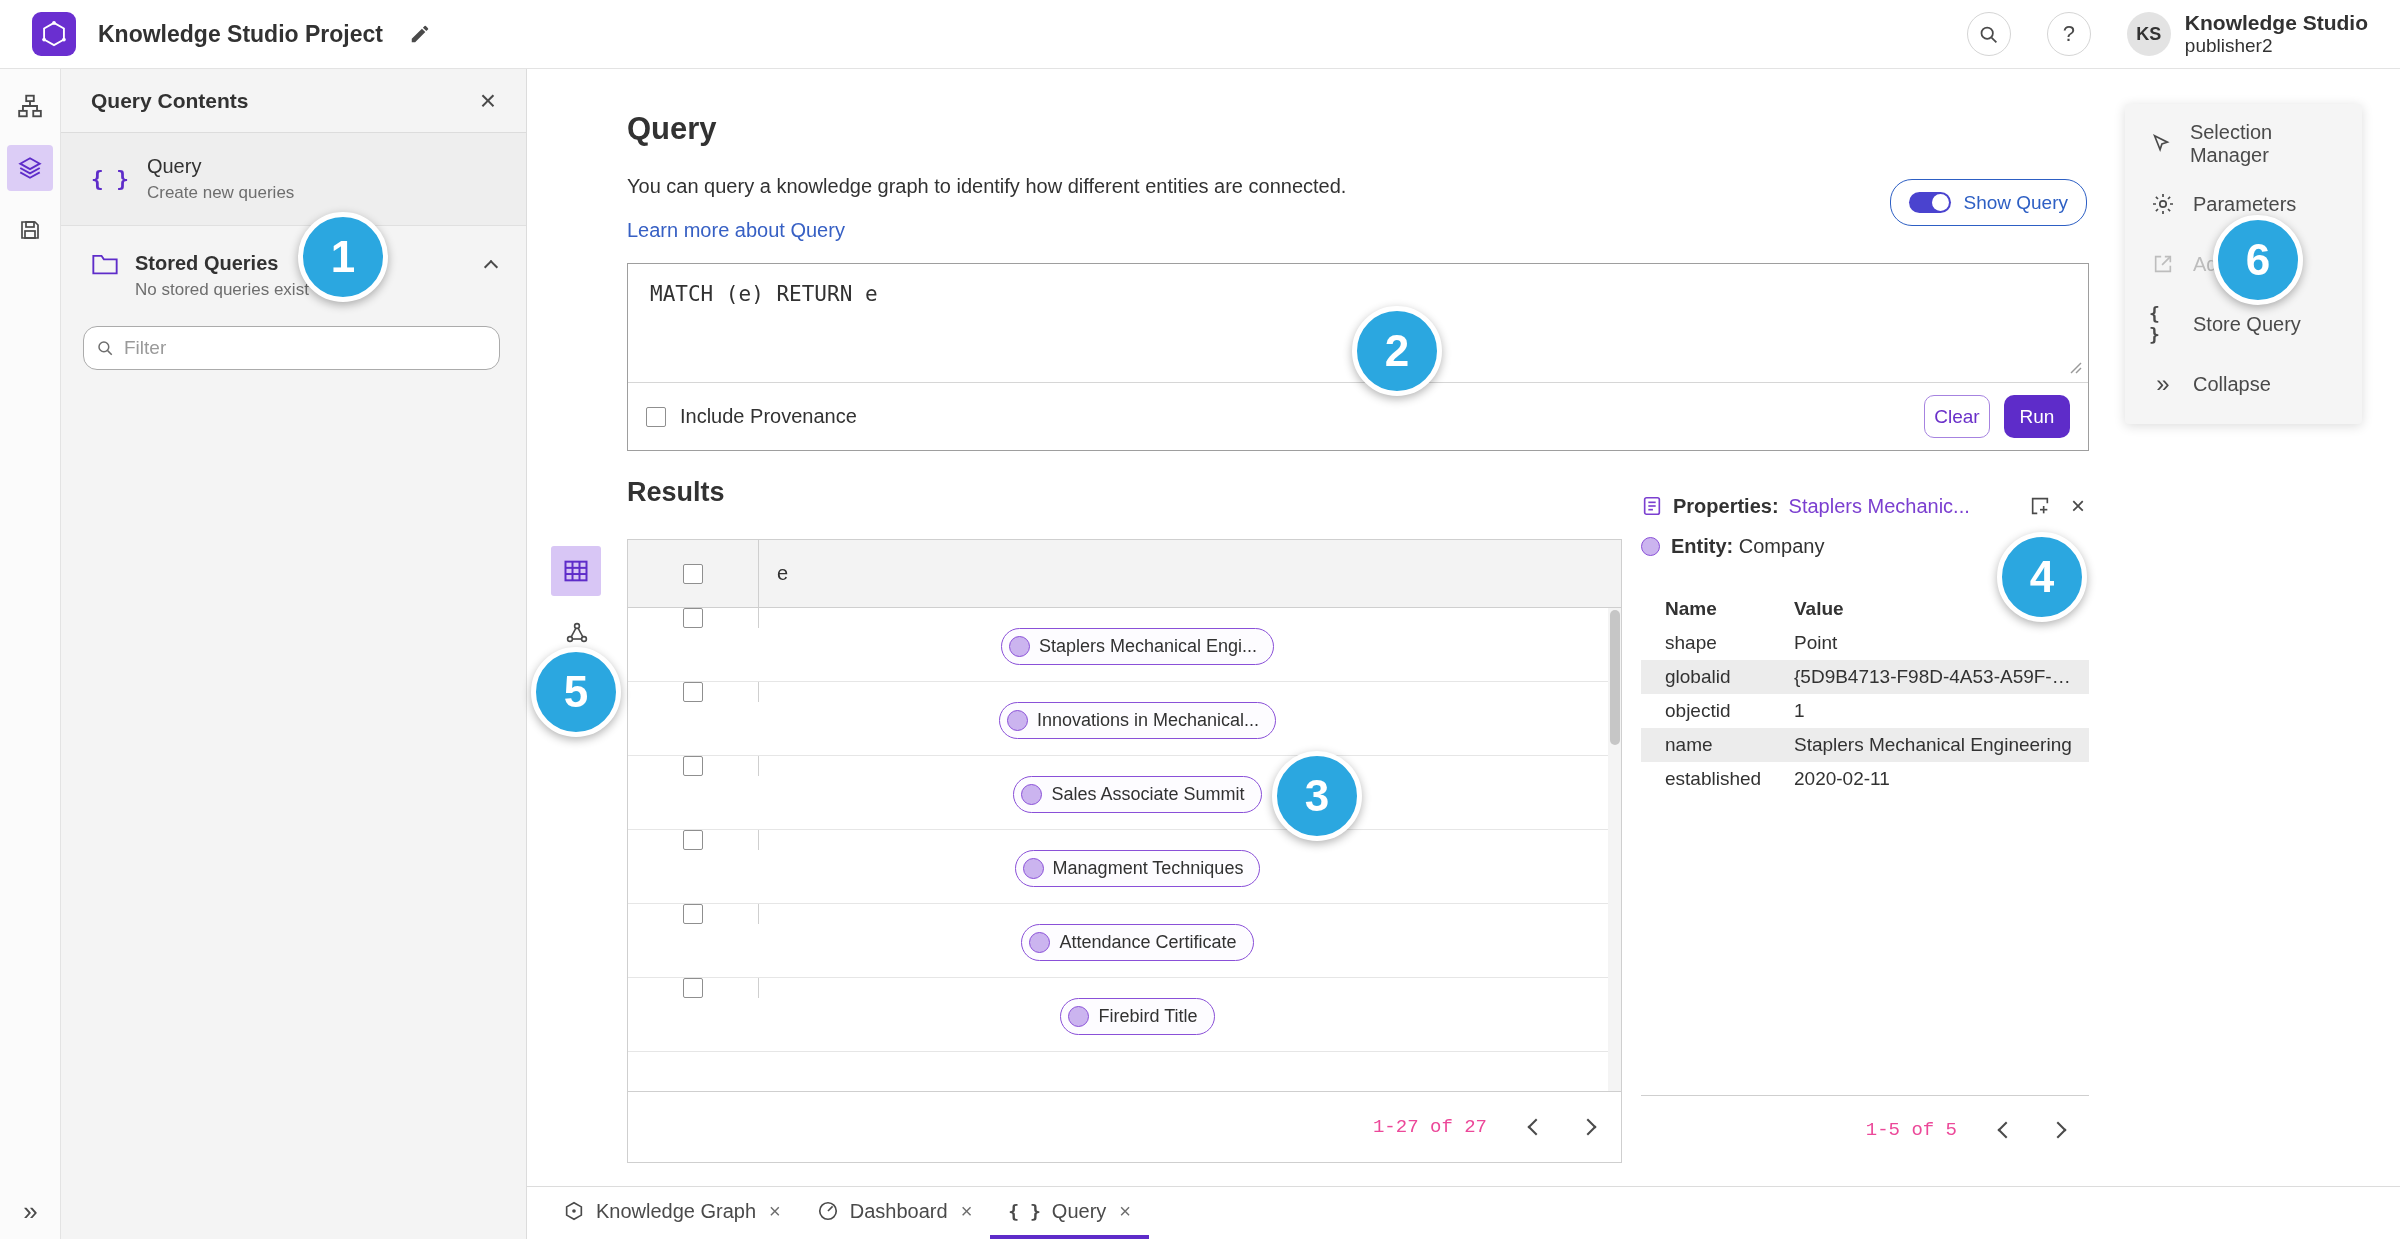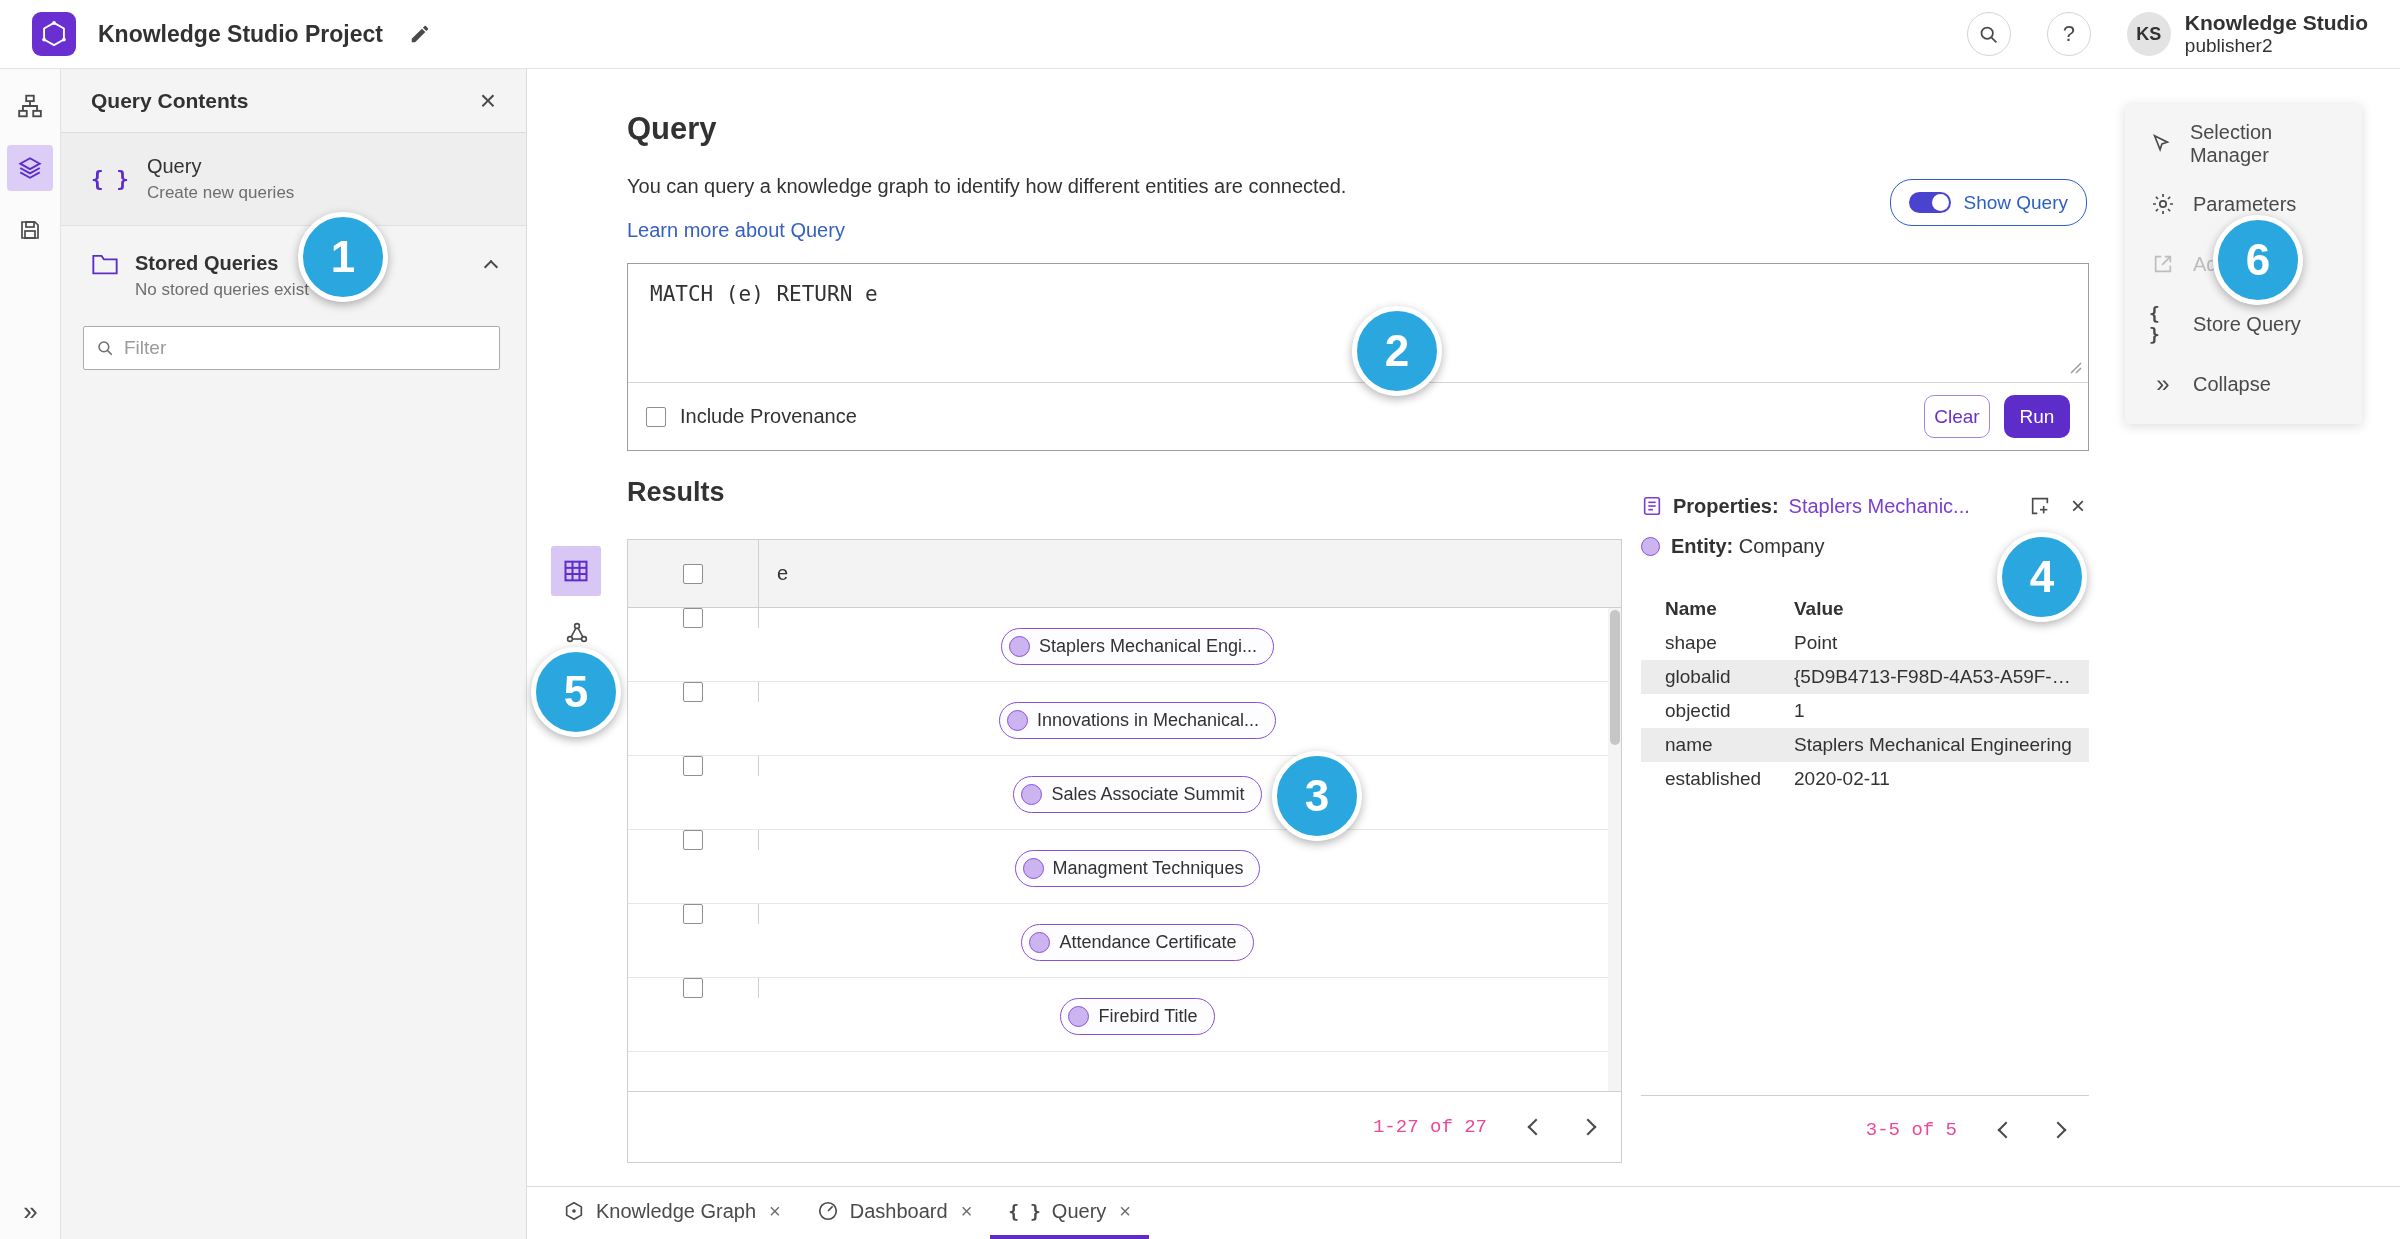--- a/index.html
+++ b/index.html
@@ -46,21 +46,21 @@
   .close-x { font-size:28px; color:#4a4a4a; cursor:pointer; background:none; border:none; line-height:1; }
   .sp-item { padding:22px 30px; background:#eeeeee; border-bottom:1px solid #e0e0e0;
              display:flex; gap:18px; align-items:center; cursor:pointer; }
   .braces { color:#5e2cc9; font-family:"DejaVu Sans Mono", monospace; font-size:21px; font-weight:700; }
   .sp-item-title { font-size:20px; }
   .sp-item-sub { font-size:17px; color:#6e6e6e; margin-top:5px; }
   .sp-section { padding:26px 30px 0 30px; display:flex; align-items:flex-start; gap:16px; cursor:pointer; }
   .sp-section-title { font-size:20px; font-weight:700; }
   .sp-section-sub { font-size:17px; color:#6e6e6e; margin-top:5px; }
   .sp-section .chevwrap { margin-left:auto; padding-top:6px; }
-  .filter { margin:26px 26px 0 22px; height:44px; background:#fff; border:1px solid #ababab; border-radius:2px;
+  .filter { margin:26px 26px 0 22px; height:44px; background:#fff; border:1px solid #ababab; border-radius:14px;
             display:flex; align-items:center; padding:0 12px; gap:10px; }
   .filter input { border:none; outline:none; font-size:19px; flex:1; font-family:inherit; color:#323232; background:transparent; }
   .filter input::placeholder { color:#9a9a9a; }
 
   
   .main { position:absolute; top:69px; left:527px; right:0; bottom:53px; background:#fff; }
   .q-heading { position:absolute; left:100px; top:42px; font-size:31px; font-weight:700; }
   .q-desc { position:absolute; left:100px; top:106px; font-size:20px; }
   .q-link { position:absolute; left:100px; top:150px; font-size:20px; color:#3760c4; cursor:pointer; }
   .show-query { position:absolute; top:110px; right:313px; height:47px; border:1px solid #2d5fc4;
@@ -432,21 +432,21 @@
         <div class="prop-row alt">
           <span class="prop-name">name</span>
           <span class="prop-value">Staplers Mechanical Engineering</span>
         </div>
         <div class="prop-row">
           <span class="prop-name">established</span>
           <span class="prop-value">2020-02-11</span>
         </div>
       </div>
       <div class="props-footer">
-        <span class="pg-text">3-5 of 5</span>
+        <span class="pg-text">1-5 of 5</span>
         <button class="pg-btn">
             <span class="chev chev-l"></span>
           </button>
         <button class="pg-btn">
             <span class="chev chev-r"></span>
           </button>
       </div>
     </section>
 
     <div class="actions">

